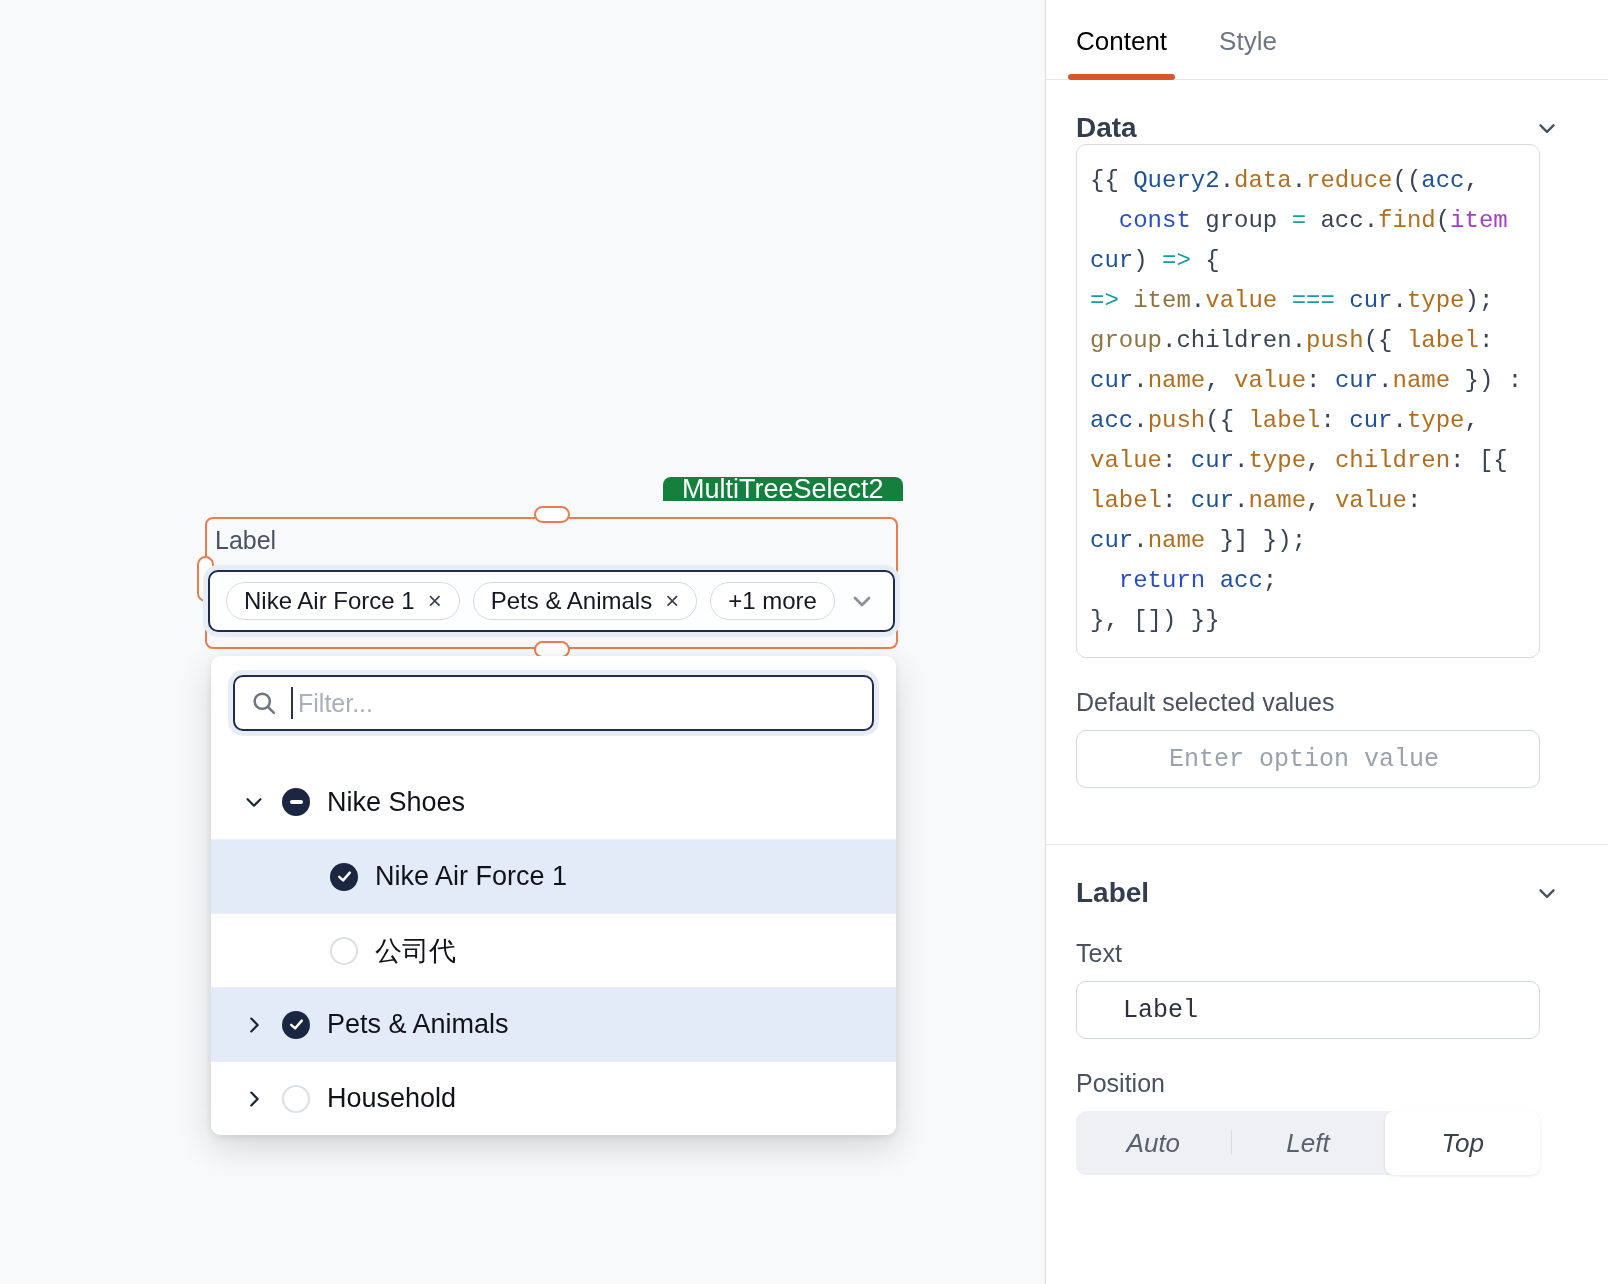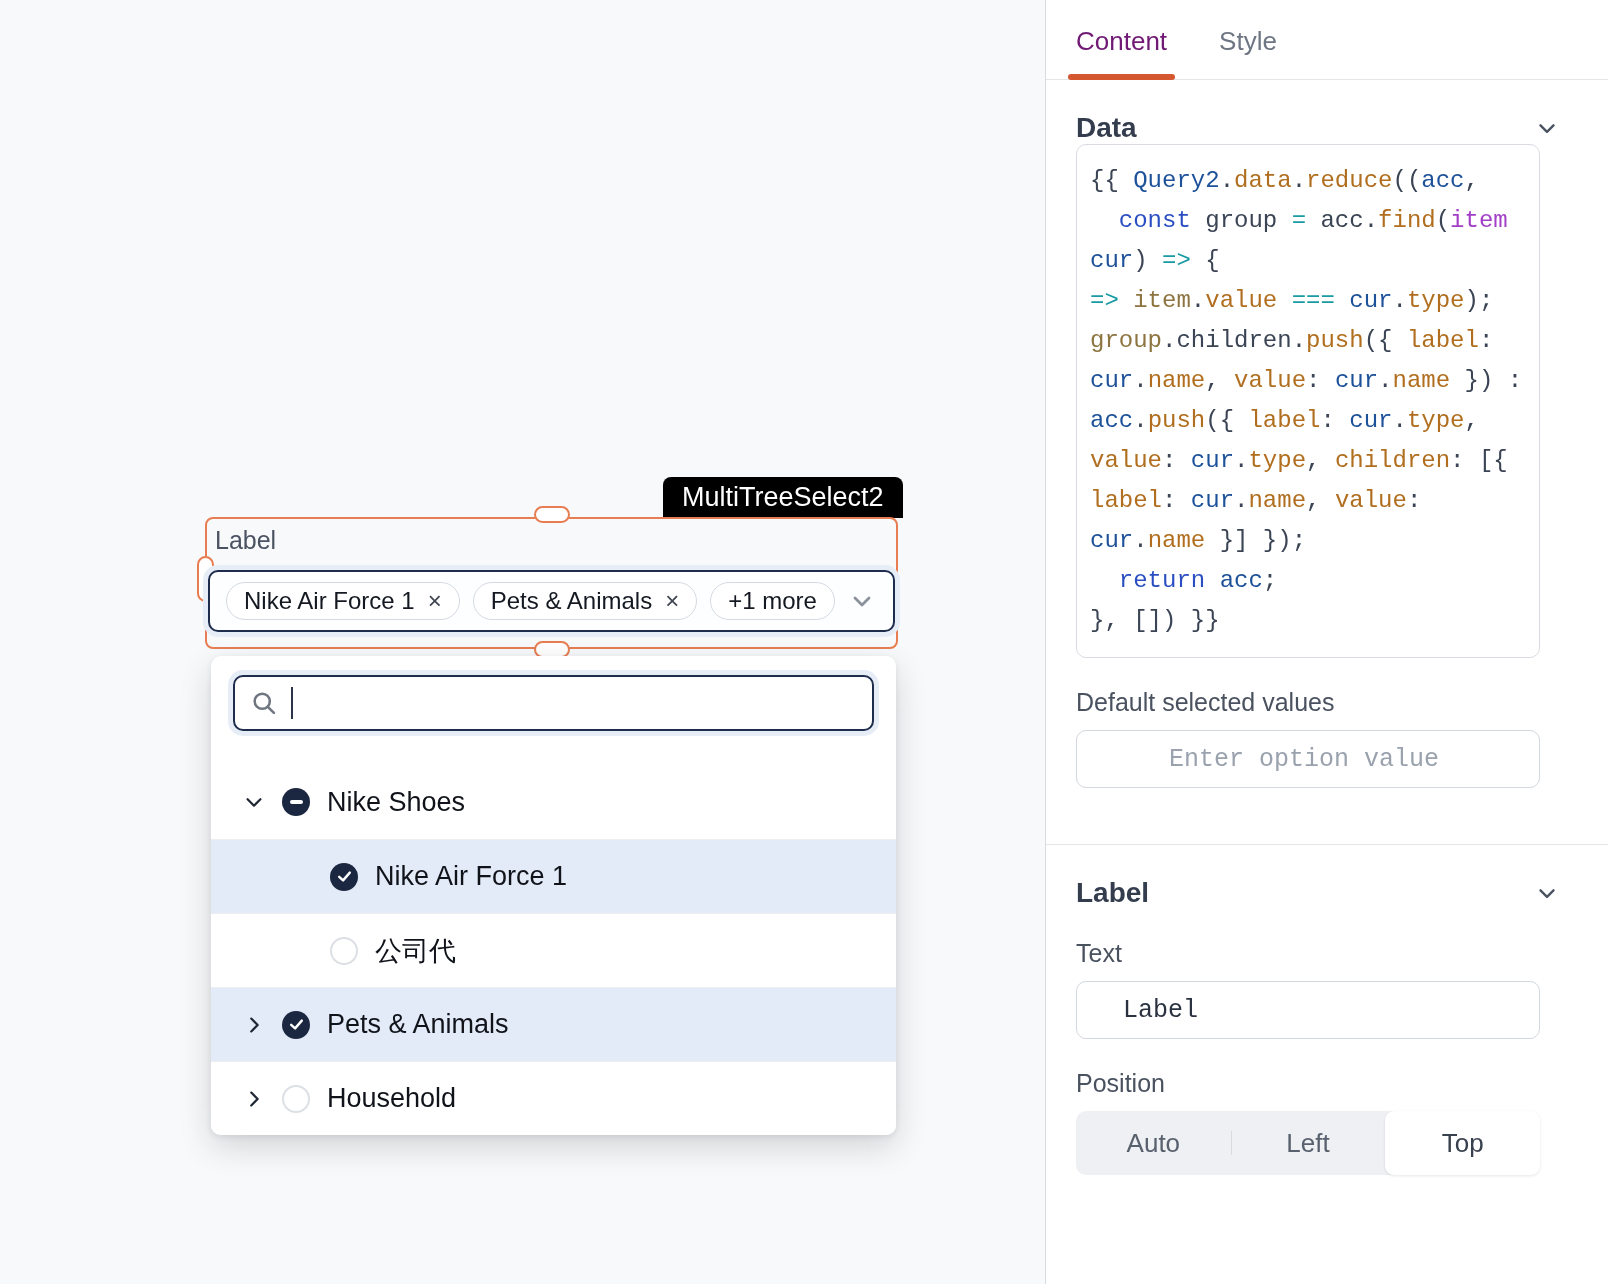--- a/index.html
+++ b/index.html
@@ -2,21 +2,21 @@
 <html><head>
 <meta charset="utf-8">
 <style>
   * { margin:0; padding:0; box-sizing:border-box; }
   html,body { width:1608px; height:1284px; }
   body { font-family:"Liberation Sans", sans-serif; background:#f8f9fa; position:relative; overflow:hidden; }
 
   
   .canvas { position:absolute; left:0; top:0; width:1045px; height:1284px; background:#f8f9fa; }
 
-  .badge { position:absolute; left:663px; top:477px; height:41px; background:#000000; color:#fff;
+  .badge { position:absolute; left:663px; top:477px; height:24px; background:#15803d; color:#fff;
            font-size:27px; display:flex; align-items:center; padding:0 19px; border-radius:8px 8px 0 0; }
   .outline { position:absolute; left:205px; top:517px; width:693px; height:132px;
              border:2px solid #e87d52; border-radius:8px; }
   .canvas-label { position:absolute; left:215px; top:526px; font-size:25px; color:#4b5362; }
   .handle { position:absolute; background:#fff; border:2.5px solid #e87d52; border-radius:9px; }
   .h-top    { left:534px; top:506px; width:36px; height:17px; }
   .h-left   { left:197px; top:556px; width:17px; height:46px; }
   .h-bottom { left:534px; top:641px; width:36px; height:17px; }
 
   .select { position:absolute; left:208px; top:570px; width:687px; height:62px; background:#fdfeff;
@@ -49,21 +49,21 @@
   .checkbox .minus { display:none; width:13px; height:4px; background:#fff; border-radius:2px; }
   .cb-checked .check { display:block; }
   .cb-indeterminate .minus { display:block; }
   .tree-label { font-size:27px; color:#10131a; }
 
   
   .inspector { position:absolute; left:1045px; top:0; width:563px; height:1284px; background:#fff;
                border-left:1px solid #d9dcdf; padding:0 48px 0 30px; }
   .tabs-row { display:flex; gap:52px; border-bottom:1px solid #e4e7ea; margin:0 -48px 0 -30px; padding:0 48px 0 30px; }
   .tab { position:relative; font-size:26px; color:#6e7684; padding:26px 0 22px; cursor:default; }
-  .tab.active { color:#701a75; }
+  .tab.active { color:#000000; }
   .tab.active::after { content:""; position:absolute; left:-8px; right:-8px; bottom:-1px; height:6px;
                        background:#d4572f; border-radius:3px; }
 
   .section { padding-top:32px; }
   .section-header { display:flex; justify-content:space-between; align-items:center;
                     font-size:28px; font-weight:600; color:#343d4e; }
   .field-label { font-size:25px; color:#4a5260; margin-top:30px; margin-bottom:13px; }
   .field-label.first { margin-top:26px; }
   .code-editor { width:464px; border:1.5px solid #d8dce1; border-radius:10px; padding:16px 13px; background:#fff;
                  font-family:"Liberation Mono", monospace; font-size:24px; line-height:40px; color:#3a4454; }
@@ -77,21 +77,21 @@
   .tok-g { color:#8d7440; } 
 
   .text-input { width:464px; height:58px; border:1.5px solid #d3d8de; border-radius:10px; padding:0 18px;
                 font-size:25px; outline:none; background:#fff; }
   .mono, .mono::placeholder { font-family:"Liberation Mono", monospace;padding-left:46px; }
   .mono { color:#2a3240; }
   .text-input::placeholder { color:#9aa2ae; }
 
   .hdivider { height:1px; background:#e4e7ea; margin:56px -48px 0 -30px; }
 
-  .segmented { width:464px; height:64px; background:#eef0f4; border-radius:10px; display:flex; align-items:stretch; }
+  .segmented { width:464px; height:64px; background:#eef0f4; border-radius:10px; display:flex; align-items:stretch;font-style:italic; }
   .seg-opt { flex:1; display:flex; align-items:center; justify-content:center; font-size:26px; color:#59616e;
              position:relative; cursor:default; }
   .seg-opt.sep::before { content:""; position:absolute; left:0; top:20px; bottom:20px; width:1px; background:#d7dbe0; }
   .seg-opt.selected { background:#fff; border-radius:9px; color:#39414f; box-shadow:0 1px 3px rgba(16,24,40,.10); }
   .seg-opt.selected.sep::before { display:none; }
 </style>
 </head>
 <body>
 
 <div class="canvas">
@@ -129,20 +129,21 @@
 
   <div class="dropdown">
     <div class="filter-box">
       <span style="display:flex">
         <svg width="28" height="28" viewBox="0 0 24 24">
             <circle cx="10.5" cy="10.5" r="6.5" fill="none" stroke="#6f7680" stroke-width="2.2"></circle>
             <line x1="15.5" y1="15.5" x2="20.5" y2="20.5" stroke="#6f7680" stroke-width="2.2" stroke-linecap="round"></line>
           </svg>
       </span>
       <span class="caret"></span>
+      <input class="filter-input" placeholder="Filter..." style="">
     </div>
     <div class="tree" id="tree">
   <div class="tree-row expanded">
     <span class="tree-chevron">
       <svg width="22" height="22" viewBox="0 0 24 24">
               <polyline points="9 5 16 12 9 19" fill="none" stroke="#1f2633" stroke-width="2.4" stroke-linecap="round" stroke-linejoin="round"></polyline>
             </svg>
     </span>
     <span class="checkbox cb-indeterminate">
 

